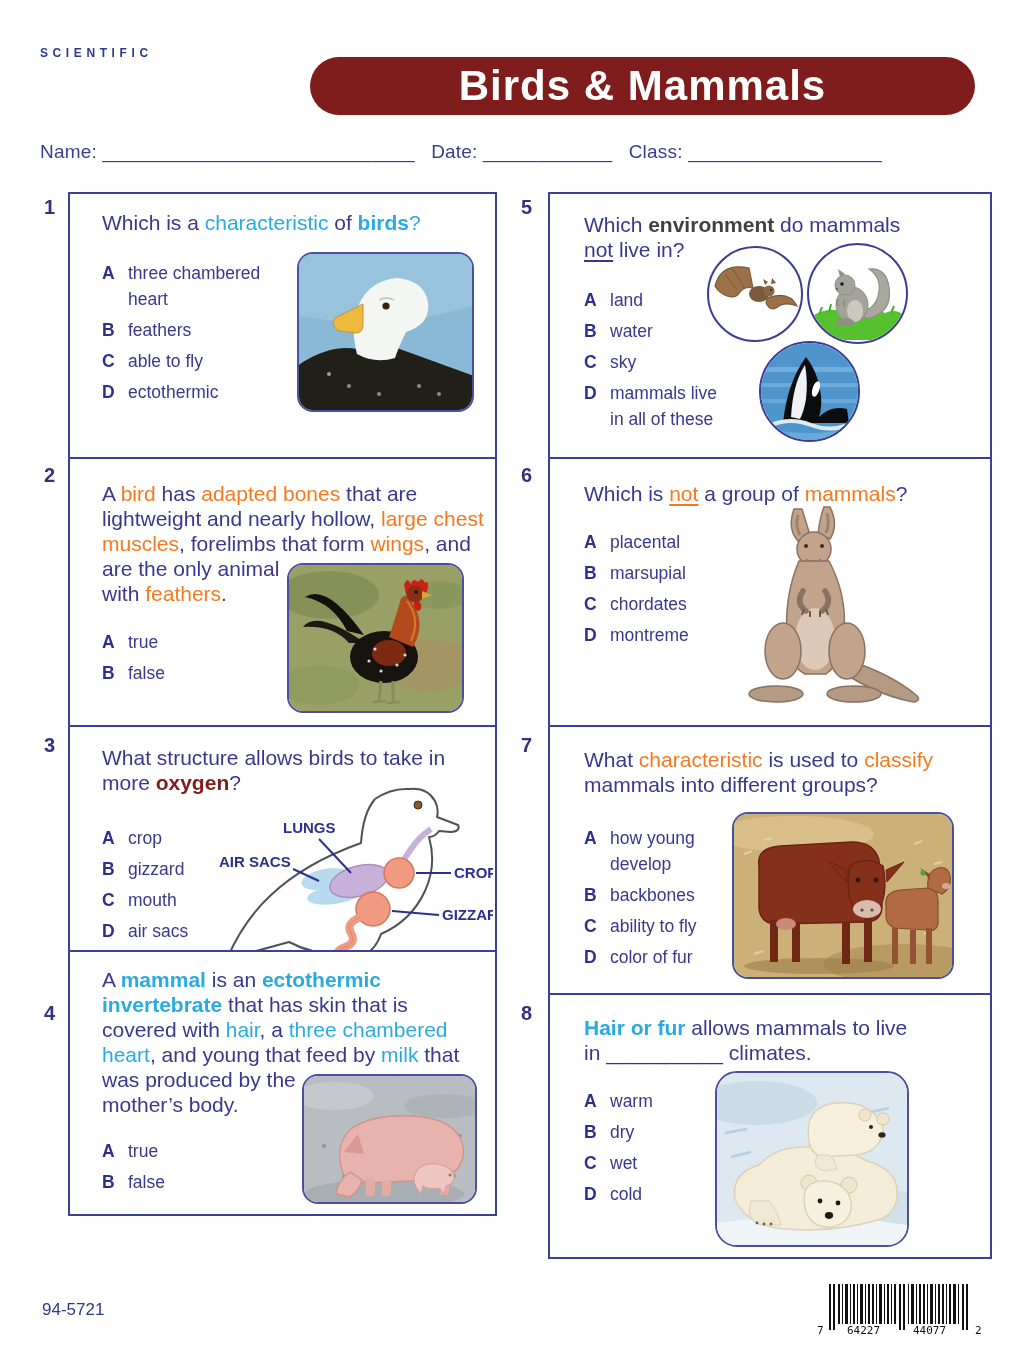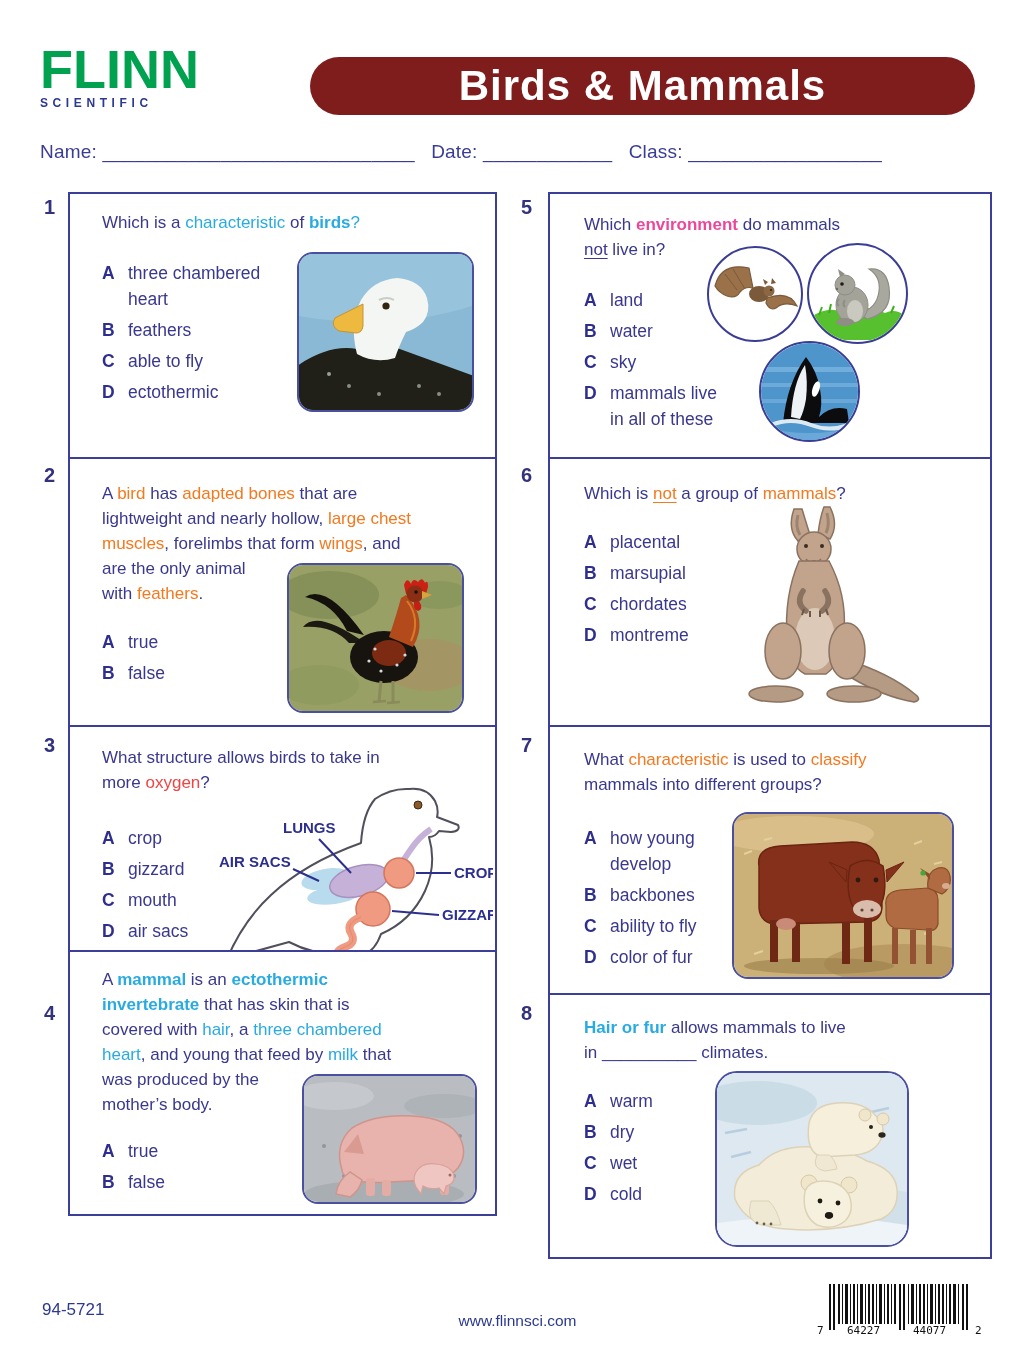--- a/index.html
+++ b/index.html
@@ -15,52 +15,51 @@
   .name-row{position:absolute;left:40px;top:141px;width:952px;font-size:19px;color:#3b3d94;
             white-space:nowrap;letter-spacing:.2px;}
   .name-row b{font-weight:400;}
   
   .qnum{position:absolute;font-size:20px;font-weight:700;color:#33327e;width:24px;text-align:left;}
   .col{position:absolute;top:192px;}
   .col-l{left:68px;width:429px;}
   .col-r{left:548px;width:444px;}
   .qbox{position:relative;border:2px solid #3b3f99;background:#fff;box-sizing:border-box;}
   .qbox + .qbox{margin-top:-2px;}
-  .prompt{position:absolute;font-size:17px;line-height:25px;color:#3a388e;}
+  .prompt{position:absolute;font-size:21px;line-height:25px;color:#3a388e;}
   .opts{position:absolute;}
   .opt{display:flex;margin-bottom:5px;font-size:17.5px;line-height:26px;color:#3a388e;}
   .opt .ltr{width:26px;font-weight:700;color:#2e2e8f;flex:none;}
   .opt .txt{white-space:pre-line;}
   .photo{position:absolute;border:2px solid #4a4f9f;border-radius:16px;overflow:hidden;box-sizing:border-box;}
   .circ{position:absolute;border:2px solid #3b3d94;border-radius:50%;overflow:hidden;box-sizing:border-box;background:#fff;}
   .flat{position:absolute;text-align:center;}
   svg{display:block;}
   
   .sg-c{color:#29abe2;}
   .sg-cb{color:#29abe2;font-weight:700;}
   .sg-o{color:#f4791f;}
   .sg-ob{color:#f4791f;font-weight:400;}
-  .sg-gb{color:#ec4899;font-weight:700;margin-top:12px;}
-  .sg-mb{color:#ef4444;font-weight:400;}
+  .sg-gb{color:#404040;font-weight:700;margin-top:12px;}
+  .sg-mb{color:#7f1d1d;font-weight:700;}
   .sg-u{text-decoration:underline;text-underline-offset:3px;}
   .sg-ou{color:#f4791f;text-decoration:underline;text-underline-offset:3px;}
   
   .prod-code{position:absolute;left:42px;top:1300px;font-size:17px;color:#2b3990;}
   .copy1{position:absolute;left:0;top:1286px;width:1035px;text-align:center;font-size:15.5px;color:#2b3990;}
   .copy2{position:absolute;left:0;top:1312px;width:1035px;text-align:center;font-size:15.5px;color:#2b3990;}
   .barcode{position:absolute;left:815px;top:1282px;}
   .bc-digit{font-family:"DejaVu Sans Mono", monospace;font-size:11px;fill:#111;}
 </style>
 </head>
 <body>
 
 <div class="page">
 
   <div class="logo">
-    <div class="logo-main">FLINN</div>
     <div class="logo-sub">SCIENTIFIC</div>
   </div>
   <div class="title-pill">
     <span>Birds &amp; Mammals</span>
   </div>
   <div class="name-row">
     <b>Name:</b>
     <span>_____________________________</span>&nbsp;&nbsp;
     <b>Date:</b>
     <span>____________</span>&nbsp;&nbsp;
@@ -443,21 +442,20 @@
           <path d="M34,128 Q28,148 44,152 L64,152 Q60,136 52,128 Z" fill="#efe8d2" stroke="#ddd2b8" stroke-width="1"></path>
           <circle cx="40" cy="150" r="1.4" fill="#6b5f4c"></circle>
             <circle cx="47" cy="151" r="1.4" fill="#6b5f4c"></circle>
             <circle cx="54" cy="151" r="1.4" fill="#6b5f4c"></circle>
         </svg>
       </div>
     </div>
   </div>
 
   <div class="prod-code">94-5721</div>
-  <div class="copy2">www.flinnsci.com</div>
   <div class="barcode">
     <svg width="178" height="56" viewBox="0 0 178 56">
       <rect width="178" height="56" fill="#ffffff"></rect>
       <g fill="#111111">
         <rect x="14" y="2" width="2" height="46"></rect>
           <rect x="18" y="2" width="2" height="46"></rect>
         <rect x="23" y="2" width="2" height="40"></rect>
           <rect x="27" y="2" width="1" height="40"></rect>
         <rect x="30" y="2" width="3" height="40"></rect>
           <rect x="35" y="2" width="1" height="40"></rect>

